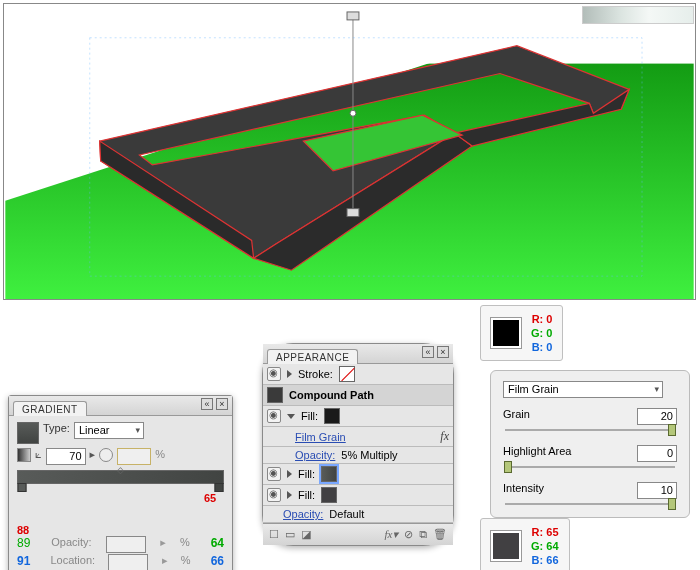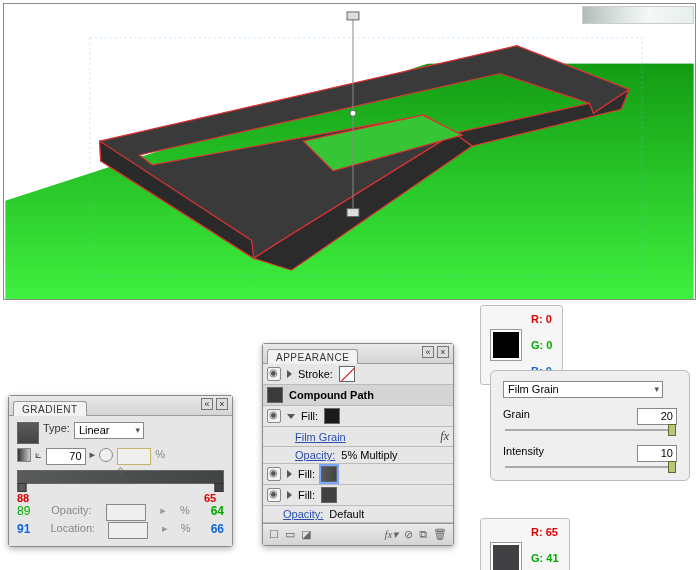--- a/index.html
+++ b/index.html
@@ -29,21 +29,21 @@
 .eye::before{content:"◉";position:absolute;left:1px;top:-1px;font-size:10px;color:#555;}
 .tri{width:0;height:0;border-left:5px solid #555;border-top:4px solid transparent;border-bottom:4px solid transparent;}
 .tri.open{border-left:4px solid transparent;border-right:4px solid transparent;border-top:5px solid #555;border-bottom:none;}
 .miniswatch{width:16px;height:16px;border:1px solid #666;}
 .link{color:#2a4db3;text-decoration:underline;}
 .fx{font-style:italic;font-family:Georgia,serif;font-size:12px;color:#444;margin-left:auto;}
 .pfoot{height:22px;background:linear-gradient(#e9e9e9,#d4d4d4);border-top:1px solid #999;display:flex;align-items:center;gap:6px;padding:0 6px;}
 .pfoot span{font-size:11px;color:#666;}
 .colorchip{position:absolute;background:#f6f6f6;border:1px solid #bfbfbf;border-radius:3px;padding:6px 10px;display:flex;align-items:center;gap:10px;}
 .bigswatch{width:30px;height:30px;border:2px solid #fff;outline:1px solid #999;}
-.rgbvals{display:flex;flex-direction:column;gap:12px;font-weight:bold;font-size:12px;line-height:14px;}
+.rgbvals{display:flex;flex-direction:column;gap:0;font-weight:bold;font-size:12px;line-height:14px;text-align:right;}
 .filterpanel{position:absolute;background:#efefef;border:1px solid #bbb;border-radius:6px;padding:10px 12px;}
 .filterpanel .sel{width:160px;margin-bottom:10px;}
 .slrow{margin-bottom:14px;}
 .slrow .toprow{display:flex;justify-content:space-between;margin-bottom:2px;}
 .slider{height:2px;background:#aaa;position:relative;margin:4px 2px 0;}
 .slider .thumb{position:absolute;width:8px;height:12px;background:#b4c77a;border:1px solid #5a6a30;top:-5px;transform:translateX(-50%);}
 .iconbtn{width:14px;height:14px;display:inline-block;}
 .gray{color:#888;}
 </style>
 </head>
@@ -102,21 +102,21 @@
       <span class="iconbtn" style="border:1px solid #888;border-radius:50%;background:#eee;"></span>
       <div class="numbox gray" style="width:34px;background:#efefef;border-color:#c7b267;"></div>
       <span class="gray">%</span>
     </div>
     <div class="gradbar">
       <div class="stop" style="left:2%;background:#585b59;"></div>
       <div class="stop" style="left:98%;background:#414442;"></div>
       <div style="position:absolute;left:50%;top:-6px;transform:translateX(-50%);font-size:9px;color:#666;">◇</div>
     </div>
     <div class="rgbline" style="margin-top:8px;">
-      <span style="color:#d00;">88</span>
+      <span style="color:#d00;margin-top:32px;">88</span>
       <span style="color:#d00;text-align:left;">65</span>
     </div>
     <div class="row" style="justify-content:space-between;margin:0;">
       <span style="color:#0a0;font-weight:normal;font-size:12px;width:20px;">89</span>
       <span class="lbl gray">Opacity:</span>
       <div class="numbox gray" style="background:#efefef;"></div>
       <span style="color:#999;">▸</span>
       <span class="gray">%</span>
       <span style="color:#0a0;font-weight:bold;font-size:12px;width:20px;text-align:right;">64</span>
     </div>
@@ -124,21 +124,21 @@
       <span style="color:#16d;font-weight:bold;font-size:12px;width:20px;">91</span>
       <span class="lbl gray">Location:</span>
       <div class="numbox gray" style="background:#efefef;"></div>
       <span style="color:#999;">▸</span>
       <span class="gray">%</span>
       <span style="color:#16d;font-weight:bold;font-size:12px;width:20px;text-align:right;">66</span>
     </div>
   </div>
 </div>
 
-<div class="panel" style="left:262px;top:343px;width:192px;">
+<div class="panel" style="left:262px;top:343px;width:192px;border-radius:31px;">
   <div class="tabbar">
     <div class="tab">APPEARANCE</div>
     <div class="pmenu">
         <span>«</span>
         <span>×</span>
       </div>
   </div>
   <div style="background:#e6e6e6;">
     <div class="appitem">
       <span class="eye"></span>
@@ -207,31 +207,40 @@
   <div class="sel">Film Grain</div>
   <div class="slrow">
     <div class="toprow">
         <span>Grain</span>
         <div class="numbox">20</div>
       </div>
     <div class="slider">
         <div class="thumb" style="left:98%;"></div>
       </div>
   </div>
+  <div class="slrow">
+    <div class="toprow">
+        <span>Highlight Area</span>
+        <div class="numbox">0</div>
+      </div>
+    <div class="slider">
+        <div class="thumb" style="left:2%;"></div>
+      </div>
+  </div>
   <div class="slrow" style="margin-bottom:2px;">
     <div class="toprow">
         <span>Intensity</span>
         <div class="numbox">10</div>
       </div>
     <div class="slider">
         <div class="thumb" style="left:98%;"></div>
       </div>
   </div>
 </div>
 
 <div class="colorchip" style="left:480px;top:518px;">
   <div class="bigswatch" style="background:#414042;"></div>
   <div class="rgbvals">
     <span style="color:#d00;">R: 65</span>
-    <span style="color:#0a0;">G: 41</span>
+    <span style="color:#0a0;">G: 64</span>
     <span style="color:#16d;">B: 66</span>
   </div>
 </div>
 
 </body></html>

